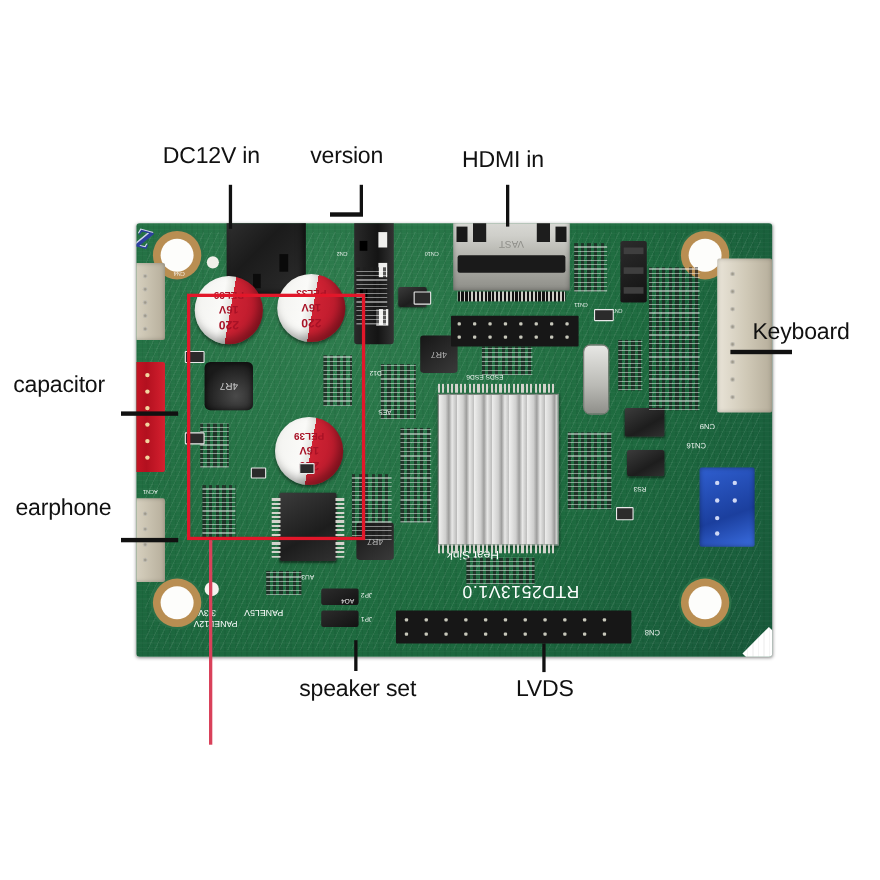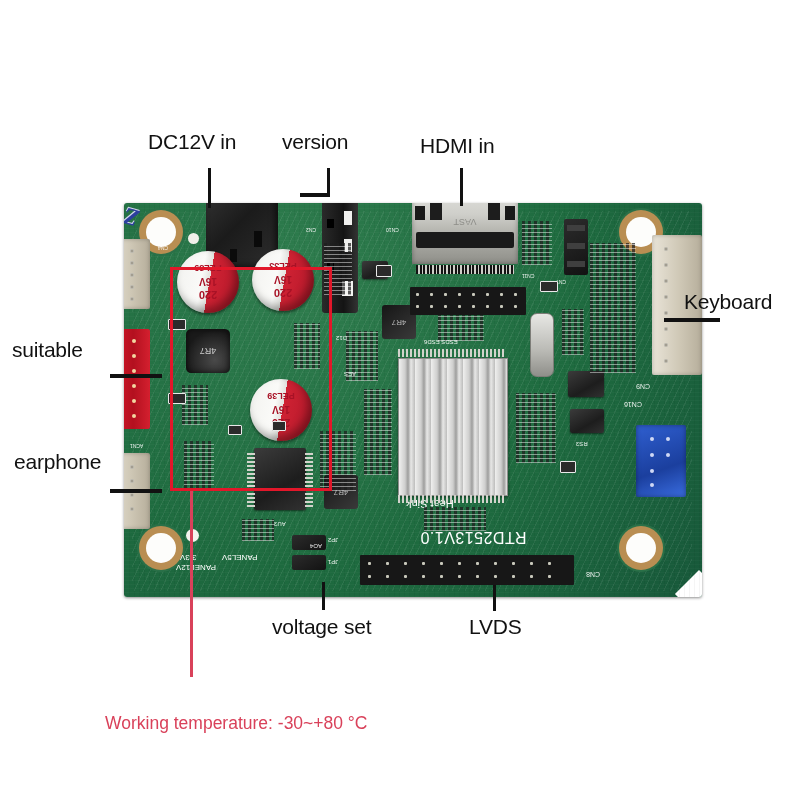--- a/index.html
+++ b/index.html
@@ -548,23 +548,22 @@
   <div class="lead-h" style="left:110px;top:489px;width:52px;"></div>
   <div class="lead-h" style="left:664px;top:318px;width:56px;"></div>
 
   <div class="lead-v" style="left:322px;top:582px;height:28px;"></div>
   <div class="lead-v" style="left:493px;top:585px;height:26px;"></div>
 
   <div class="ann" style="left:148px;top:130px;">DC12V in</div>
   <div class="ann" style="left:282px;top:130px;">version</div>
   <div class="ann" style="left:420px;top:134px;">HDMI in</div>
 
-  <div class="ann" style="left:12px;top:338px;">suitable</div>
+  <div class="ann" style="left:12px;top:338px;">capacitor</div>
   <div class="ann" style="left:14px;top:450px;">earphone</div>
 
   <div class="ann" style="left:684px;top:290px;">Keyboard</div>
 
-  <div class="ann" style="left:272px;top:615px;">voltage set</div>
+  <div class="ann" style="left:272px;top:615px;">speaker set</div>
   <div class="ann" style="left:469px;top:615px;">LVDS</div>
 
-  <div class="ann-red" style="left:105px;top:713px;">Working temperature: -30~+80 °C</div>
 
 </div>
 
 </body></html>

